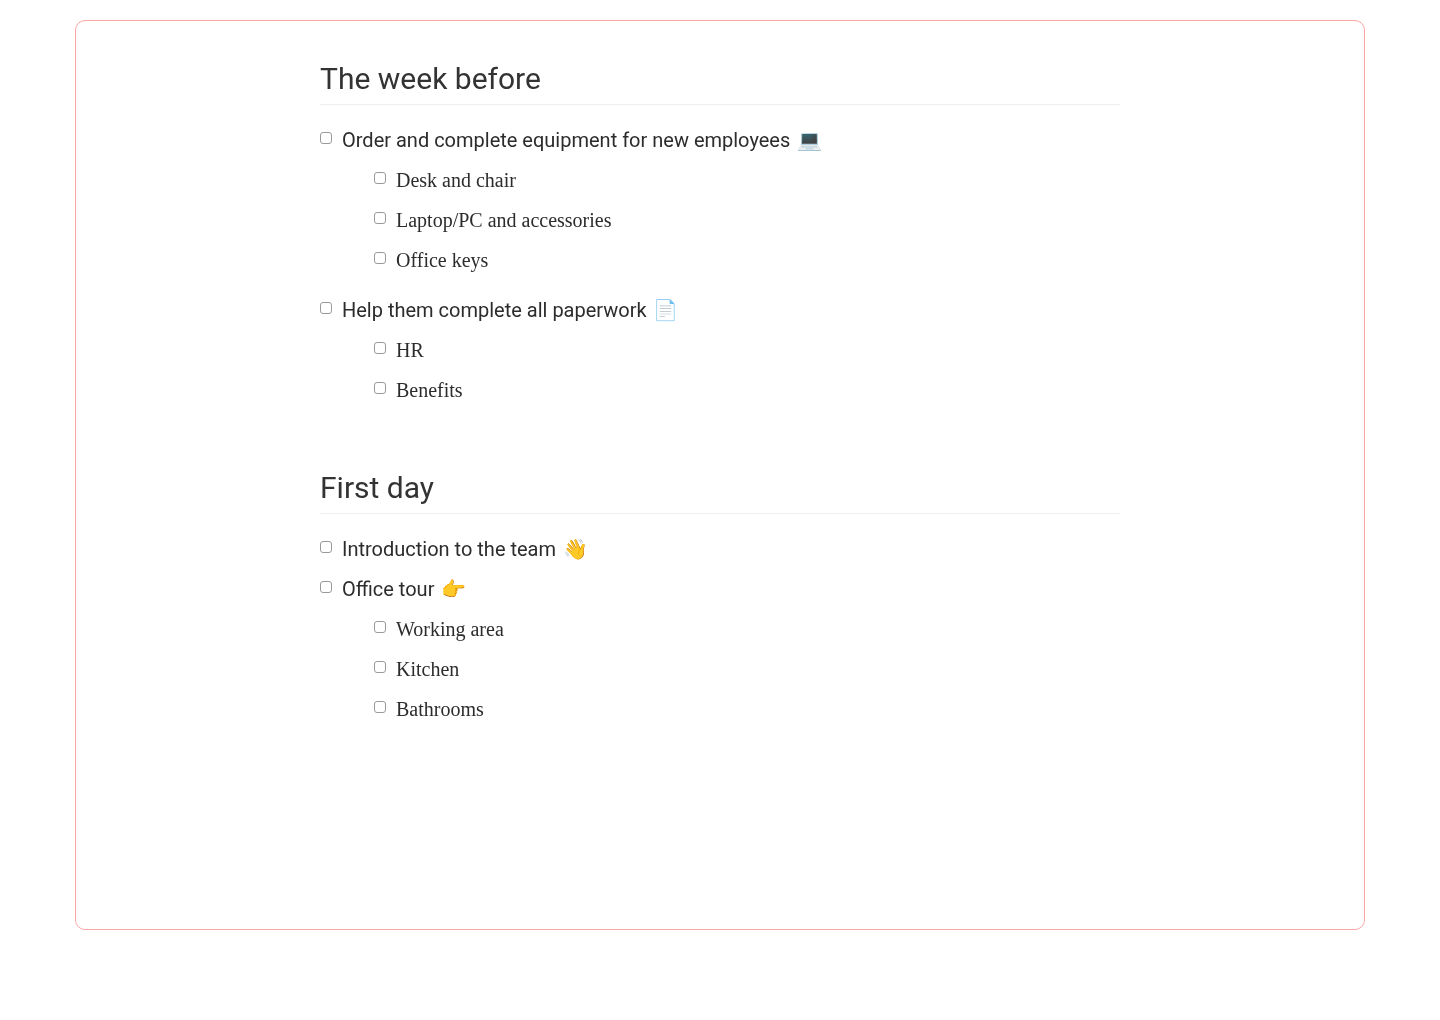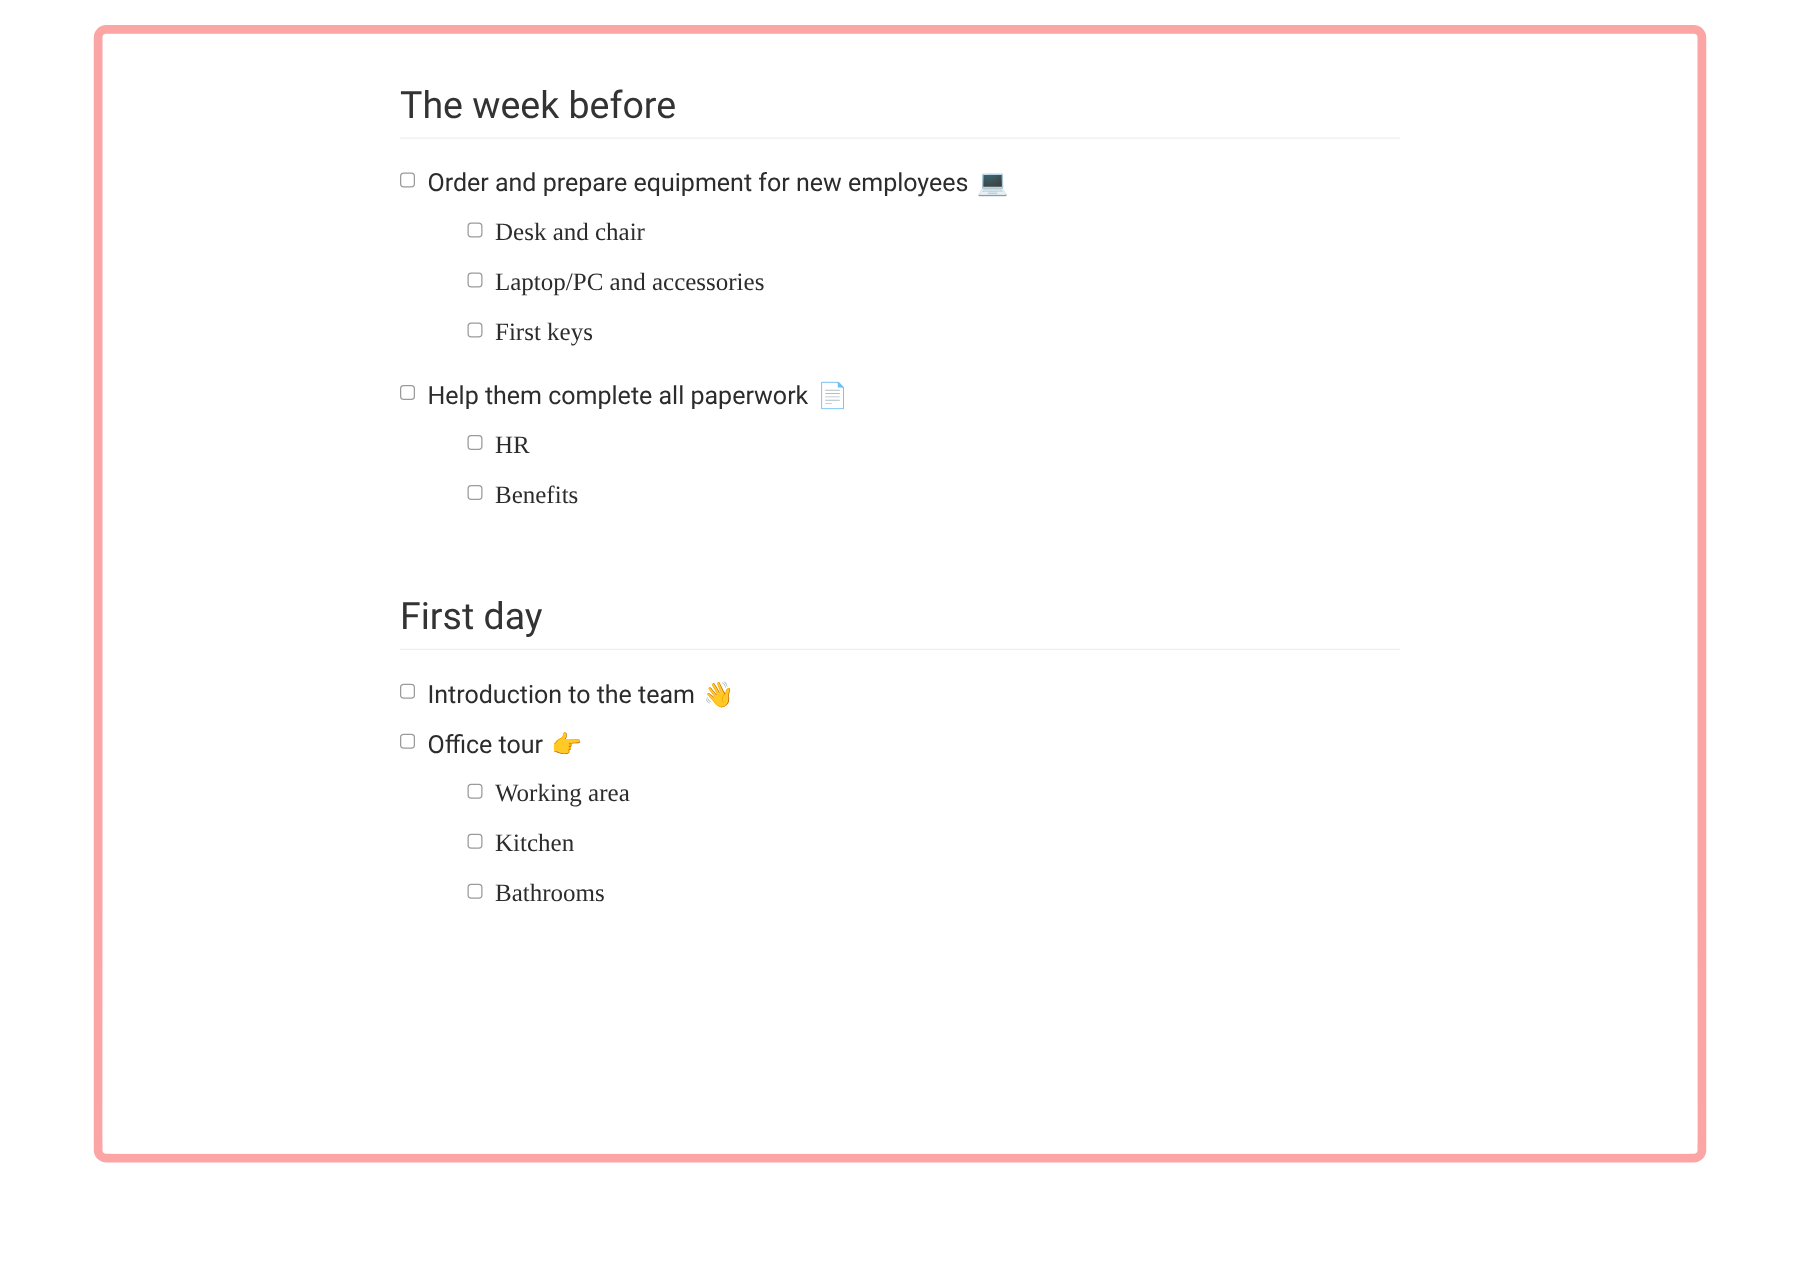--- a/index.html
+++ b/index.html
@@ -11,21 +11,21 @@
     body {
       font-family: -apple-system, BlinkMacSystemFont, "Segoe UI", Roboto, "Helvetica Neue", Arial, sans-serif;
       background: #ffffff;
       color: #2c2c2c;
       padding: 20px;
     }
 
     .container {
       width: 1290px;
       height: 910px;
-      border: 7px solid #fca5a5;
+      border: 1px solid #fca5a5;
       border-radius: 10px;
       background: #ffffff;
       margin: 0 auto;
       padding: 40px 0;
       overflow: hidden;
       position: relative;
     }
 
     .content {
       width: 800px;
@@ -110,39 +110,39 @@
 <div class="container">
   <div class="content">
 
     <div class="section">
       <h2 class="section-title">The week before</h2>
       <ul class="checklist">
 
         <li class="checklist-item">
           <span class="checkbox"></span>
           <div class="item-content">
-            <span class="item-label">Order and prepare equipment for new employees</span>
+            <span class="item-label">Order and complete equipment for new employees</span>
             <span class="emoji">💻</span>
             <ul class="nested-list">
               <li class="checklist-item">
                 <span class="checkbox"></span>
                 <div class="item-content">
                   <span class="item-label">Desk and chair</span>
                 </div>
               </li>
               <li class="checklist-item">
                 <span class="checkbox"></span>
                 <div class="item-content">
                   <span class="item-label">Laptop/PC and accessories</span>
                 </div>
               </li>
               <li class="checklist-item">
                 <span class="checkbox"></span>
                 <div class="item-content">
-                  <span class="item-label">First keys</span>
+                  <span class="item-label">Office keys</span>
                 </div>
               </li>
             </ul>
           </div>
         </li>
 
 
 
         <li class="checklist-item">
           <span class="checkbox"></span>

